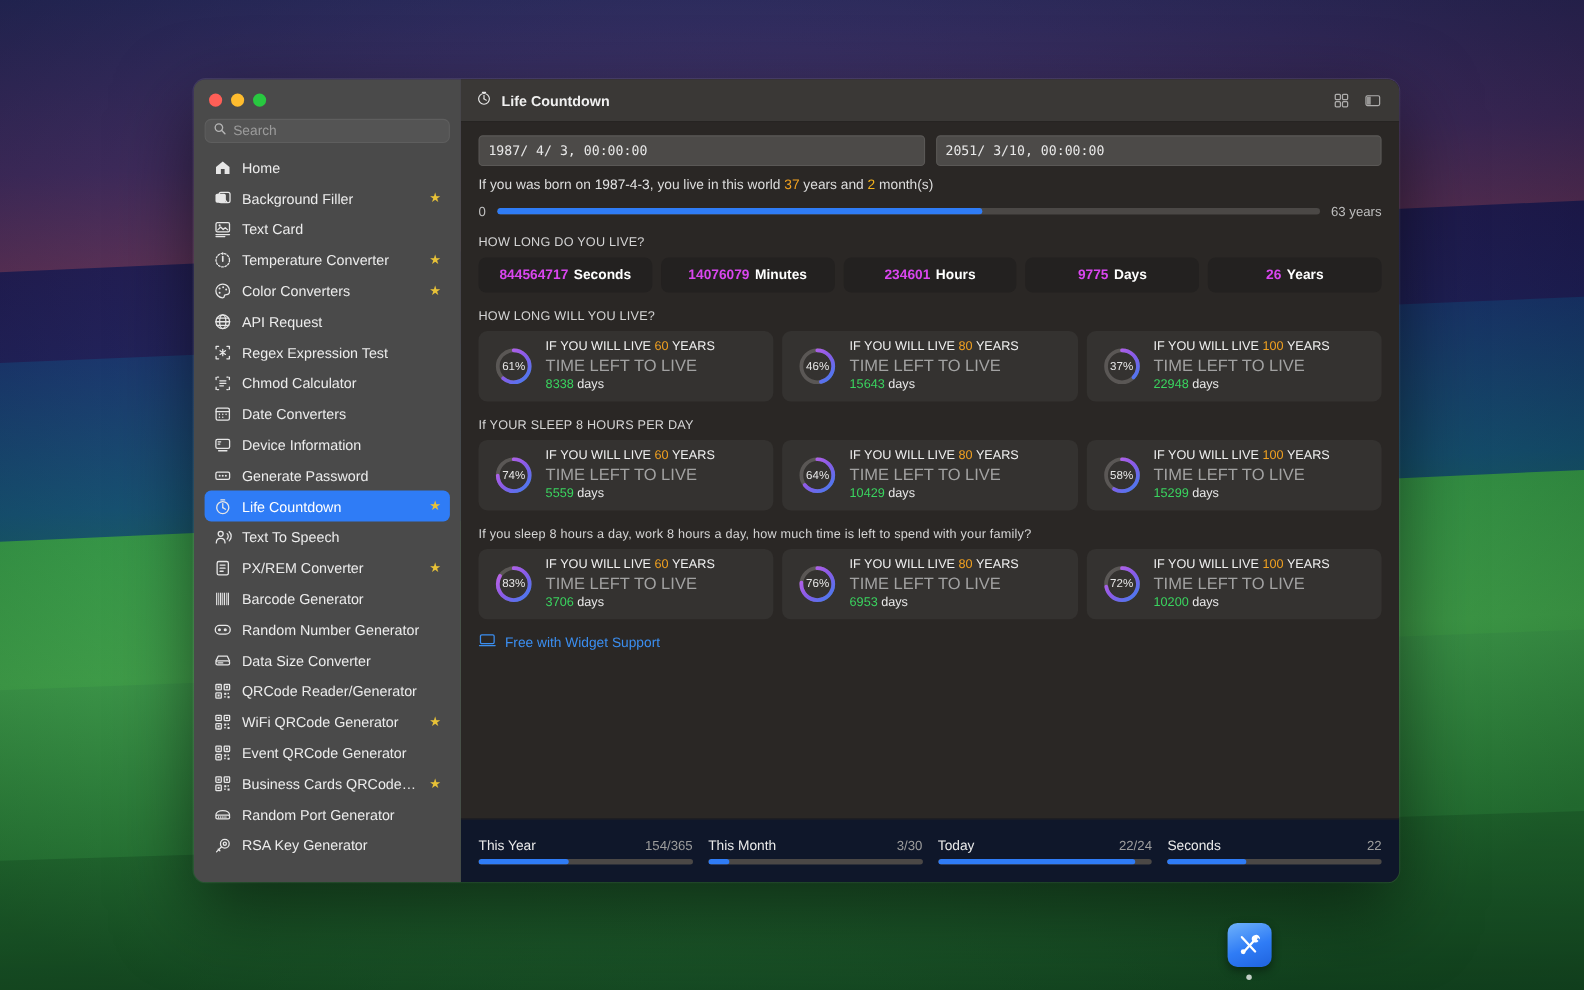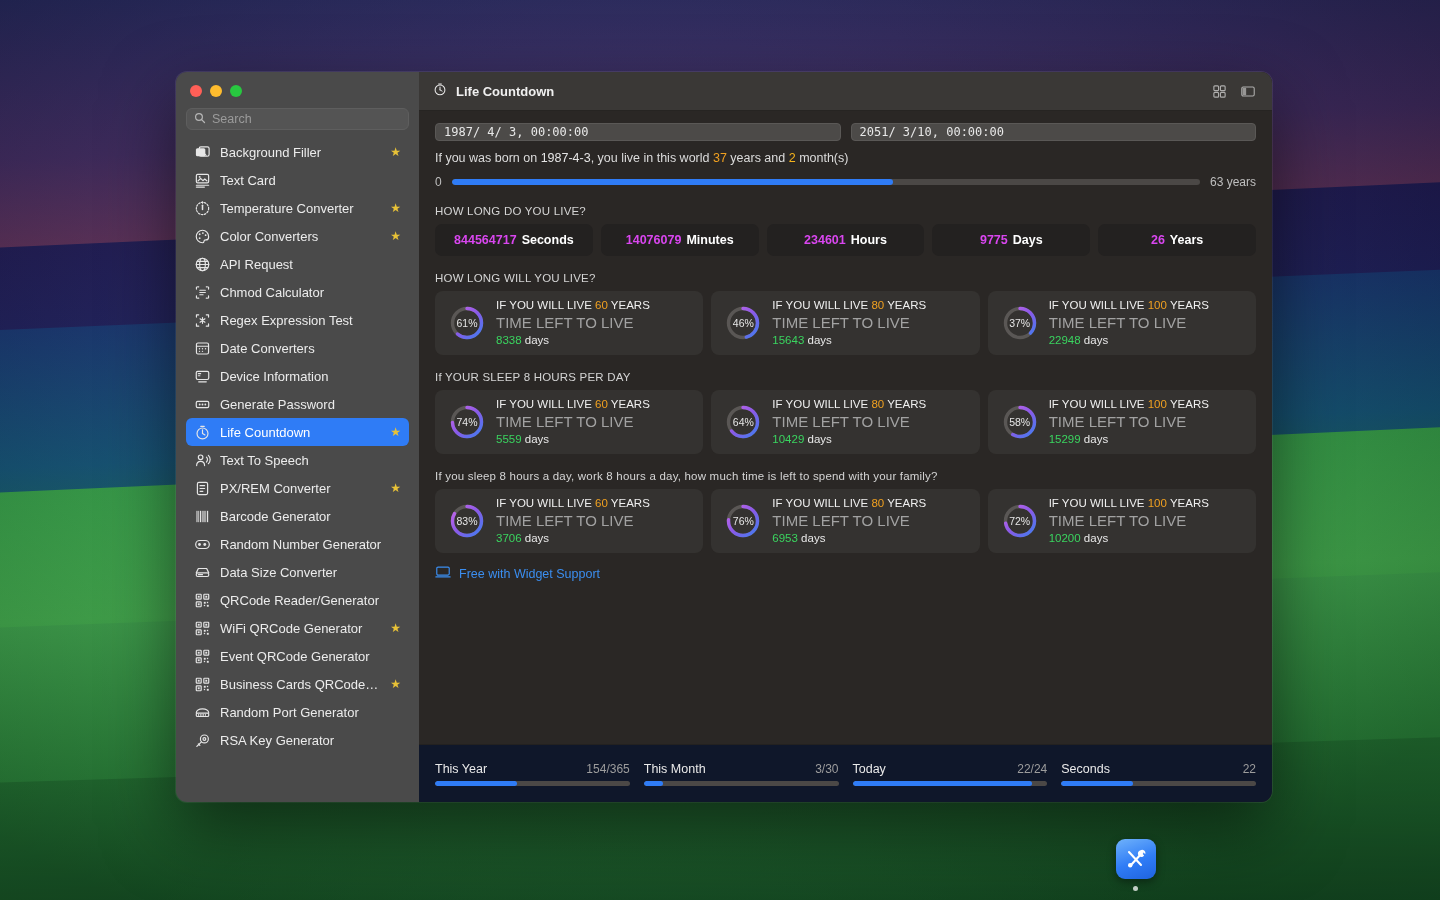--- a/index.html
+++ b/index.html
@@ -63,21 +63,21 @@
     padding:0 14px; gap:9px; border-bottom:1px solid #262422;
   }
   #titlebar .t-title { font-size:13px; font-weight:bold; color:#f0f0f0; }
   #titlebar .spacer { flex:1; }
   .tb-btn { width:20px; height:20px; display:flex; align-items:center; justify-content:center; opacity:.72; }
 
   #content { flex:1; padding:12px 16px 0 16px; overflow:hidden; display:flex; flex-direction:column; }
 
   .date-row { display:flex; gap:10px; }
   .date-field {
-    flex:1; height:18px; background:#4c4a48; border:1px solid #5a5856; border-radius:4px;
+    flex:1; height:28px; background:#4c4a48; border:1px solid #5a5856; border-radius:4px;
     display:flex; align-items:center; padding:0 8px;
     font-family:"DejaVu Sans Mono", monospace; font-size:12px; color:#e8e8e8;
   }
 
   .born-line { margin-top:10px; font-size:12.5px; color:#dcdcdc; }
   .cg { color:#e5e5e5; } .co { color:#f0a020; } .cy { color:#f5b31c; }
 
   .life-bar-row { display:flex; align-items:center; gap:10px; margin-top:10px; }
   .life-bar-row .cap { font-size:12px; color:#bfbfbf; flex:none; }
   .life-track { flex:1; height:6px; background:#4b4846; border-radius:3px; overflow:hidden; }
@@ -163,20 +163,29 @@
             </svg>
         </span>
         <span class="ph">Search</span>
       </div>
     </div>
 
     <div id="navlist">
         <div class="nav-item">
           <span class="nav-ic">
             <svg width="17" height="17" viewBox="0 0 18 18">
+              <path d="M2.5 8.2 9 3l6.5 5.2V15H2.5z" fill="#e6e6e6"></path>
+              <rect x="7.2" y="10.2" width="3.6" height="4.8" fill="#4a4a4a"></rect>
+            </svg>
+          </span>
+          <span class="nav-label">Home</span>
+        </div>
+        <div class="nav-item">
+          <span class="nav-ic">
+            <svg width="17" height="17" viewBox="0 0 18 18">
               <rect x="2" y="4.5" width="10" height="8.5" rx="1.6" fill="#e6e6e6"></rect>
               <rect x="5.5" y="3" width="10.5" height="10" rx="1.8" stroke="#e6e6e6" stroke-width="1.25" fill="none" stroke-linecap="round" stroke-linejoin="round"></rect>
               <circle cx="8.4" cy="6.3" r="1" fill="#e6e6e6"></circle>
               <path d="M6.2 12 9.6 8.6 12.8 12" stroke="#e6e6e6" stroke-width="1.25" fill="none" stroke-linecap="round" stroke-linejoin="round"></path>
             </svg>
           </span>
           <span class="nav-label">Background Filler</span>
           <span class="star">★</span>
         </div>
         <div class="nav-item">
@@ -223,36 +232,36 @@
               <line x1="2.4" y1="9" x2="15.6" y2="9" stroke="#e6e6e6" stroke-width="1.25" fill="none" stroke-linecap="round" stroke-linejoin="round"></line>
               <line x1="3.3" y1="5.6" x2="14.7" y2="5.6" stroke="#e6e6e6" stroke-width="1.25" fill="none" stroke-linecap="round" stroke-linejoin="round"></line>
               <line x1="3.3" y1="12.4" x2="14.7" y2="12.4" stroke="#e6e6e6" stroke-width="1.25" fill="none" stroke-linecap="round" stroke-linejoin="round"></line>
             </svg>
           </span>
           <span class="nav-label">API Request</span>
         </div>
         <div class="nav-item">
           <span class="nav-ic">
             <svg width="17" height="17" viewBox="0 0 18 18">
+              <path d="M2.6 5.4V3h2.4M15.4 5.4V3H13M2.6 12.6V15h2.4M15.4 12.6V15H13" stroke="#e6e6e6" stroke-width="1.25" fill="none" stroke-linecap="round" stroke-linejoin="round"></path>
+              <path d="M9 6v6M6.4 7.2l5.2 3.6M11.6 7.2 6.4 10.8" stroke="#e6e6e6" stroke-width="1.25" fill="none" stroke-linecap="round" stroke-linejoin="round"></path>
+            </svg>
+          </span>
+          <span class="nav-label">Regex Expression Test</span>
+        </div>
+        <div class="nav-item">
+          <span class="nav-ic">
+            <svg width="17" height="17" viewBox="0 0 18 18">
               <path d="M2.6 5.4V3h2.4M15.4 5.4V3H13M2.6 12.6V15h2.4M15.4 12.6V15H13" stroke="#e6e6e6" stroke-width="1.25" fill="none" stroke-linecap="round" stroke-linejoin="round" stroke-dasharray="2.2 1.4"></path>
               <line x1="6.2" y1="6.6" x2="12" y2="6.6" stroke="#e6e6e6" stroke-width="1.25" fill="none" stroke-linecap="round" stroke-linejoin="round"></line>
               <line x1="6.2" y1="9" x2="12" y2="9" stroke="#e6e6e6" stroke-width="1.25" fill="none" stroke-linecap="round" stroke-linejoin="round"></line>
               <line x1="6.2" y1="11.4" x2="9.6" y2="11.4" stroke="#e6e6e6" stroke-width="1.25" fill="none" stroke-linecap="round" stroke-linejoin="round"></line>
             </svg>
           </span>
           <span class="nav-label">Chmod Calculator</span>
-        </div>
-        <div class="nav-item">
-          <span class="nav-ic">
-            <svg width="17" height="17" viewBox="0 0 18 18">
-              <path d="M2.6 5.4V3h2.4M15.4 5.4V3H13M2.6 12.6V15h2.4M15.4 12.6V15H13" stroke="#e6e6e6" stroke-width="1.25" fill="none" stroke-linecap="round" stroke-linejoin="round"></path>
-              <path d="M9 6v6M6.4 7.2l5.2 3.6M11.6 7.2 6.4 10.8" stroke="#e6e6e6" stroke-width="1.25" fill="none" stroke-linecap="round" stroke-linejoin="round"></path>
-            </svg>
-          </span>
-          <span class="nav-label">Regex Expression Test</span>
         </div>
         <div class="nav-item">
           <span class="nav-ic">
             <svg width="17" height="17" viewBox="0 0 18 18">
               <rect x="2.6" y="3.2" width="12.8" height="11.6" rx="1.6" stroke="#e6e6e6" stroke-width="1.25" fill="none" stroke-linecap="round" stroke-linejoin="round"></rect>
               <line x1="2.6" y1="6.6" x2="15.4" y2="6.6" stroke="#e6e6e6" stroke-width="1.25" fill="none" stroke-linecap="round" stroke-linejoin="round"></line>
               <circle cx="5.8" cy="9.2" r=".75" fill="#e6e6e6"></circle>
               <circle cx="9" cy="9.2" r=".75" fill="#e6e6e6"></circle>
               <circle cx="12.2" cy="9.2" r=".75" fill="#e6e6e6"></circle>
               <circle cx="5.8" cy="12" r=".75" fill="#e6e6e6"></circle>

